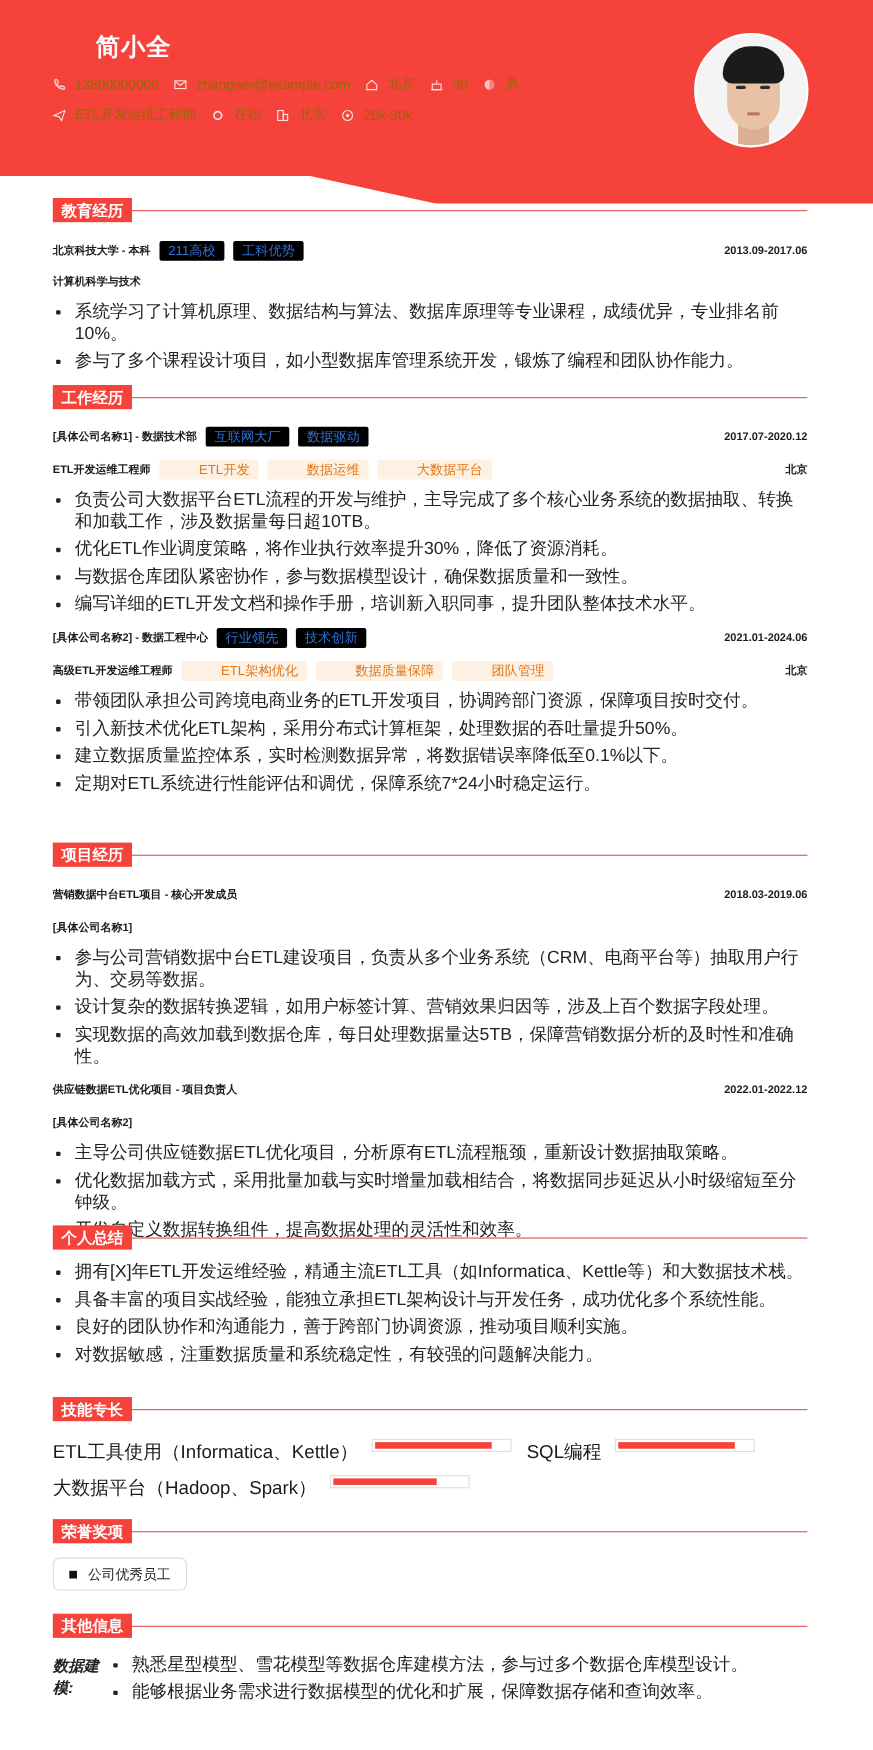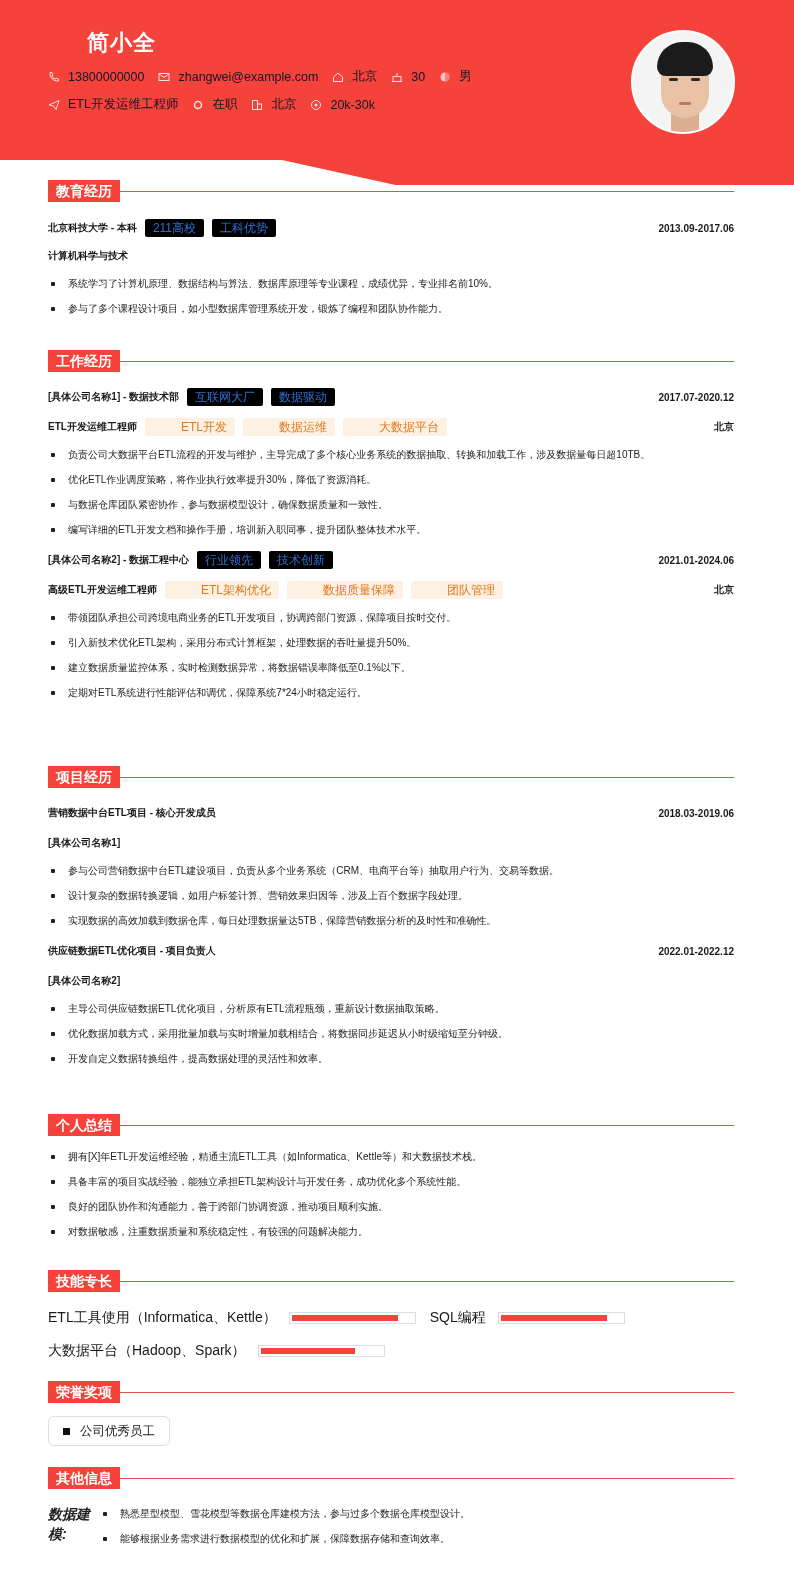--- a/index.html
+++ b/index.html
@@ -1,21 +1,21 @@
 <!DOCTYPE html>
 <html><head>
 <meta charset="utf-8">
 <style>
   * { box-sizing: border-box; margin: 0; padding: 0; }
   html, body { width: 794px; background: #ffffff; }
   body { font-family: "Liberation Sans", "DejaVu Sans", sans-serif; color: #222; font-size: 12px; position: relative; height: 1591px; overflow: hidden; }
   .header { position: absolute; left: 0; top: 0; width: 794px; height: 185px; background: #f5423a; }
   .header-cut { position: absolute; left: 0; top: 160px; width: 794px; height: 26px; }
   .name { position: absolute; left: 48px; top: 28px; color: #fff; font-size: 22px; font-weight: bold; letter-spacing: 1px; margin-left: 39px; }
-  .info-row { position: absolute; left: 48px; display: flex; align-items: center; color: #0f172a; font-size: 12.5px; }
+  .info-row { position: absolute; left: 48px; display: flex; align-items: center; color: #a16207; font-size: 12.5px; }
   .info-row.r1 { top: 68px; }
   .info-row.r2 { top: 96px; }
   .info-item { display: flex; align-items: center; margin-right: 14px; }
   .info-item .ic { width: 12px; height: 12px; margin-right: 8px; opacity: .85; display: inline-flex; align-items: center; justify-content: center; }
   .info-item .ic svg { width: 12px; height: 12px; }
   .avatar { position: absolute; left: 631px; top: 30px; width: 104px; height: 104px; border-radius: 50%; background: #fff; border: 2px solid #fff; overflow: hidden; }
   .avatar .bg { position: absolute; inset: 0; background: #f4f4f4; }
   .avatar .hair { position: absolute; left: 24px; top: 10px; width: 56px; height: 34px; background: #1b1b1b; border-radius: 28px 28px 10px 10px; }
   .avatar .face { position: absolute; left: 28px; top: 22px; width: 48px; height: 64px; background: #e9c2a6; border-radius: 22px 22px 24px 24px; }
   .avatar .neck { position: absolute; left: 38px; top: 80px; width: 28px; height: 24px; background: #dcae92; }
@@ -28,24 +28,24 @@
   .sec-title .line { flex: 1; height: 1px; background: #e0524c; }
 
   .row { display: flex; align-items: center; justify-content: space-between; height: 20px; }
   .row .left { display: flex; align-items: center; }
   .bold { font-weight: bold; font-size: 10px; color: #1a1a1a; }
   .tag { font-size: 12px; padding: 0 8px; height: 18px; line-height: 18px; margin-left: 8px; border-radius: 2px; }
   .tag.blue { background: #000000; color: #2f6fcf; }
   .tag.orange { background: #fdf1e4; color: #e0781a; padding-left: 36px; }
   .tag:first-child { margin-left: 10px; }
   ul.bul { list-style: none; }
-  ul.bul li { position: relative; padding-left: 20px; font-size: 10px; line-height: 20px; color: #222; margin-bottom: 5px; }
+  ul.bul li { position: relative; padding-left: 20px; font-size: 16px; line-height: 20px; color: #222; margin-bottom: 5px; }
   ul.bul li::before { content: ""; position: absolute; left: 3px; top: 8px; width: 4px; height: 4px; background: #222; border-radius: 1px; }
 
-  .skill-line { display: flex; align-items: center; height: 20px; font-size: 14px; }
+  .skill-line { display: flex; height: 20px; font-size: 17px; }
   .skill-name { margin-right: 12px; color: #1a1a1a; }
   .track { width: 127px; height: 12px; border: 1px solid #ddd; padding: 2px; margin-right: 14px; background: #fff; }
   .fill { height: 6px; background: #f5423a; }
 
   .award { display: inline-flex; align-items: center; height: 30px; padding: 0 14px; border: 1px solid #ddd; border-radius: 6px; font-size: 12.5px; }
   .award .sq { width: 7px; height: 7px; background: #111; margin-right: 10px; }
 
   .other { display: flex; }
   .other .k { font-weight: bold; font-size: 14px; width: 52px; line-height: 20px; font-style: italic; }
 </style>

